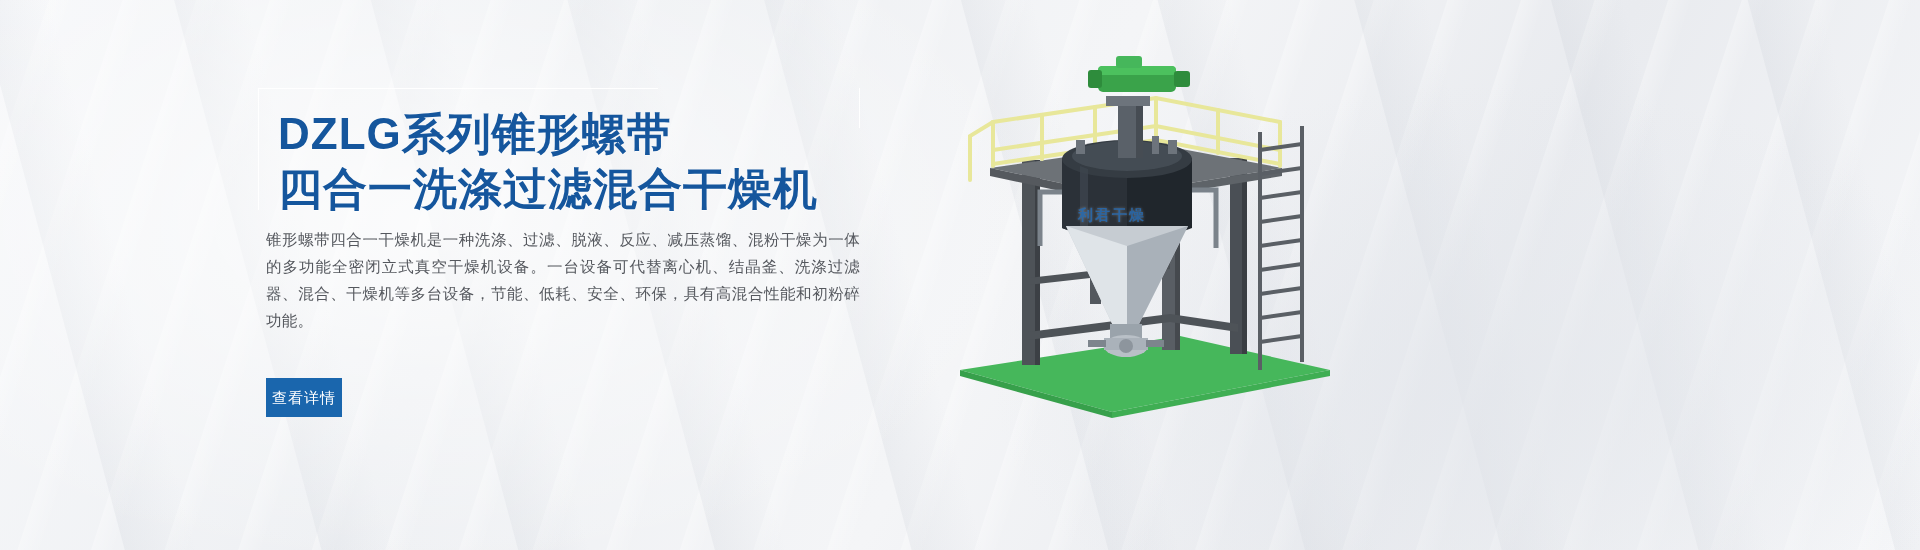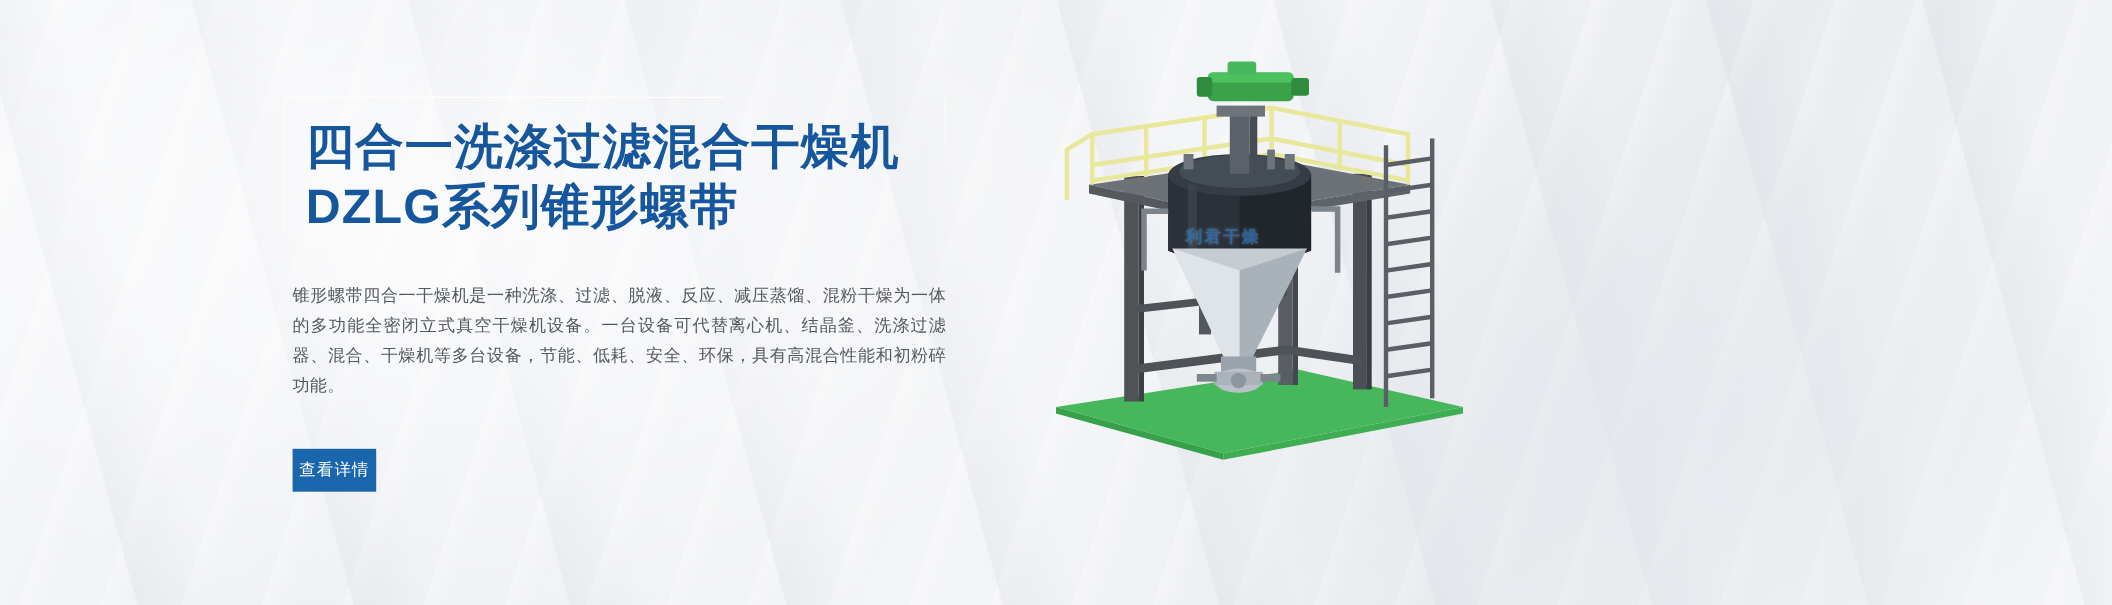--- a/index.html
+++ b/index.html
@@ -93,21 +93,21 @@
     font-weight: 700;
     color: #15569d;
     letter-spacing: 1px;
     white-space: nowrap;
     text-shadow: 0 1px 0 rgba(255,255,255,.6);
   }
   .t-line.one { padding-left: 6px; }
   .t-line.two { padding-left: 6px; }
 
   .desc {
-    margin-top: 34px;
+    margin-top: 4px;
     padding-left: 8px;
     width: 594px;
     font-size: 15.5px;
     line-height: 27px;
     color: #55585e;
     text-align: justify;
     letter-spacing: .2px;
   }
 
   .cta {
@@ -153,22 +153,22 @@
 <div id="banner">
 
   <div class="tex a"></div>
   <div class="tex b"></div>
   <div class="tex c"></div>
 
   <div class="copy">
 
     <div class="title-frame">
       <span class="edge-r"></span>
+      <div class="t-line one">DZLG系列锥形螺带</div>
       <div class="t-line two">四合一洗涤过滤混合干燥机</div>
-      <div class="t-line one">DZLG系列锥形螺带</div>
     </div>
 
     <p class="desc">锥形螺带四合一干燥机是一种洗涤、过滤、脱液、反应、减压蒸馏、混粉干燥为一体的多功能全密闭立式真空干燥机设备。一台设备可代替离心机、结晶釜、洗涤过滤器、混合、干燥机等多台设备，节能、低耗、安全、环保，具有高混合性能和初粉碎功能。</p>
 
     <button class="cta">查看详情</button>
   </div>
 
   <div class="machine">
     <svg width="420" height="380" viewBox="0 0 420 380" xmlns="http://www.w3.org/2000/svg">
 

